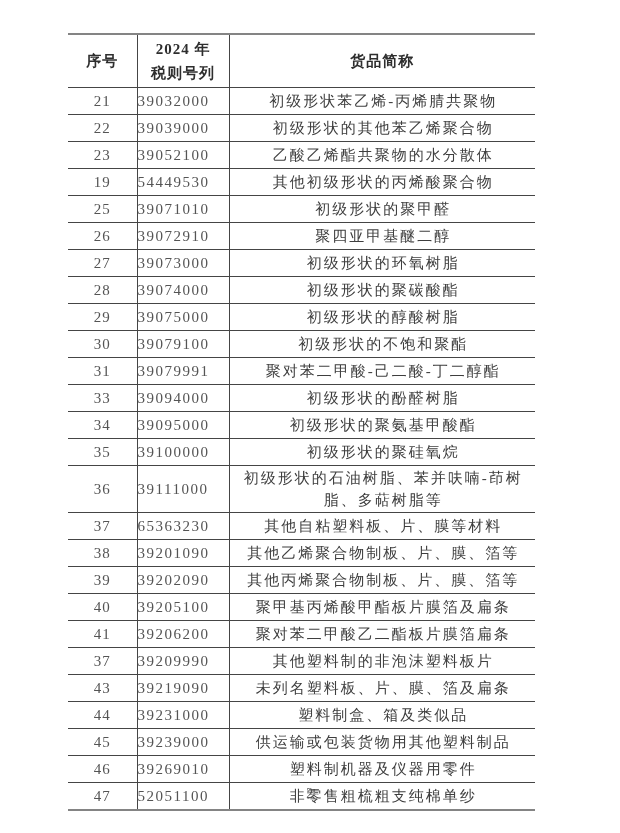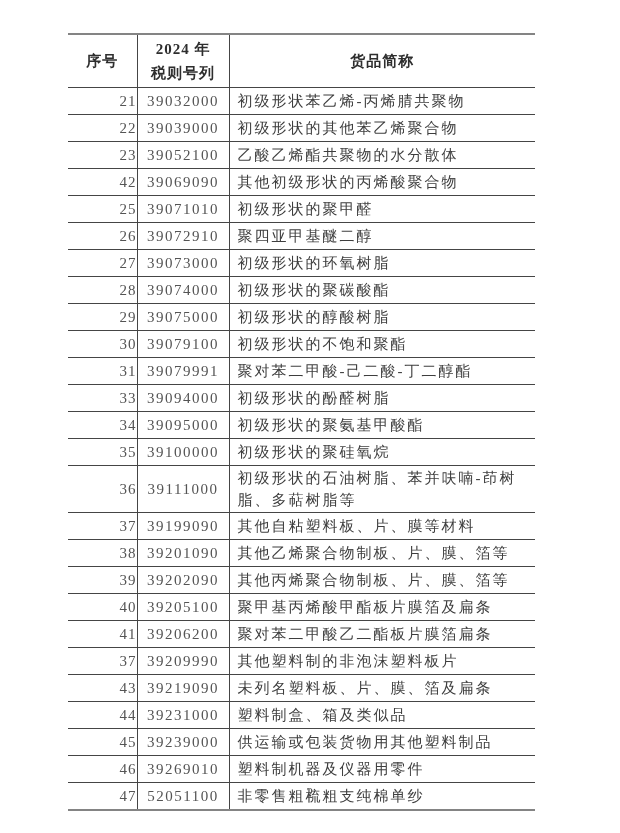--- a/index.html
+++ b/index.html
@@ -44,33 +44,32 @@
   thead th {
     font-weight: bold;
     color: #2e2e2e;
     text-align: center;
     letter-spacing: 1px;
     height: 52px;
   }
   thead th .h-line { line-height: 24px; }
 
   tbody td:nth-child(1) {
-    text-align: right;
+    text-align: center;
     letter-spacing: 1px;
     color: #545454;
     height: 24px;
   }
   tbody td:nth-child(2) {
-    text-align: center;
     letter-spacing: 1.5px;
     color: #545454;
     height: 24px;
   }
   tbody td:nth-child(3) {
-    text-align: left;
+    text-align: center;
     padding: 1px 6px 1px 8px;
     letter-spacing: 2px;
     color: #3e3e3e;
     height: 24px;
   }
   .page-number {
     position: absolute;
     top: 786px;
     left: 0;
     width: 620px;
@@ -111,22 +110,22 @@
           <td>22</td>
           <td>39039000</td>
           <td>初级形状的其他苯乙烯聚合物</td>
         </tr>
         <tr>
           <td>23</td>
           <td>39052100</td>
           <td>乙酸乙烯酯共聚物的水分散体</td>
         </tr>
         <tr>
-          <td>42</td>
-          <td>39069090</td>
+          <td>19</td>
+          <td>54449530</td>
           <td>其他初级形状的丙烯酸聚合物</td>
         </tr>
         <tr>
           <td>25</td>
           <td>39071010</td>
           <td>初级形状的聚甲醛</td>
         </tr>
         <tr>
           <td>26</td>
           <td>39072910</td>
@@ -172,21 +171,21 @@
           <td>39100000</td>
           <td>初级形状的聚硅氧烷</td>
         </tr>
         <tr>
           <td>36</td>
           <td>39111000</td>
           <td>初级形状的石油树脂、苯并呋喃-茚树脂、多萜树脂等</td>
         </tr>
         <tr>
           <td>37</td>
-          <td>39199090</td>
+          <td>65363230</td>
           <td>其他自粘塑料板、片、膜等材料</td>
         </tr>
         <tr>
           <td>38</td>
           <td>39201090</td>
           <td>其他乙烯聚合物制板、片、膜、箔等</td>
         </tr>
         <tr>
           <td>39</td>
           <td>39202090</td>

